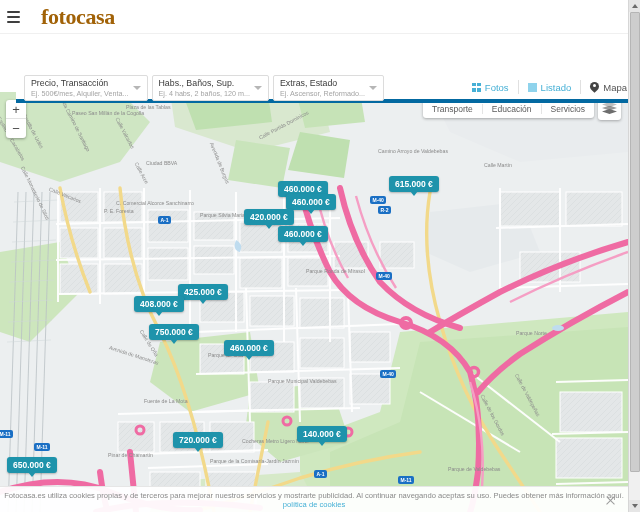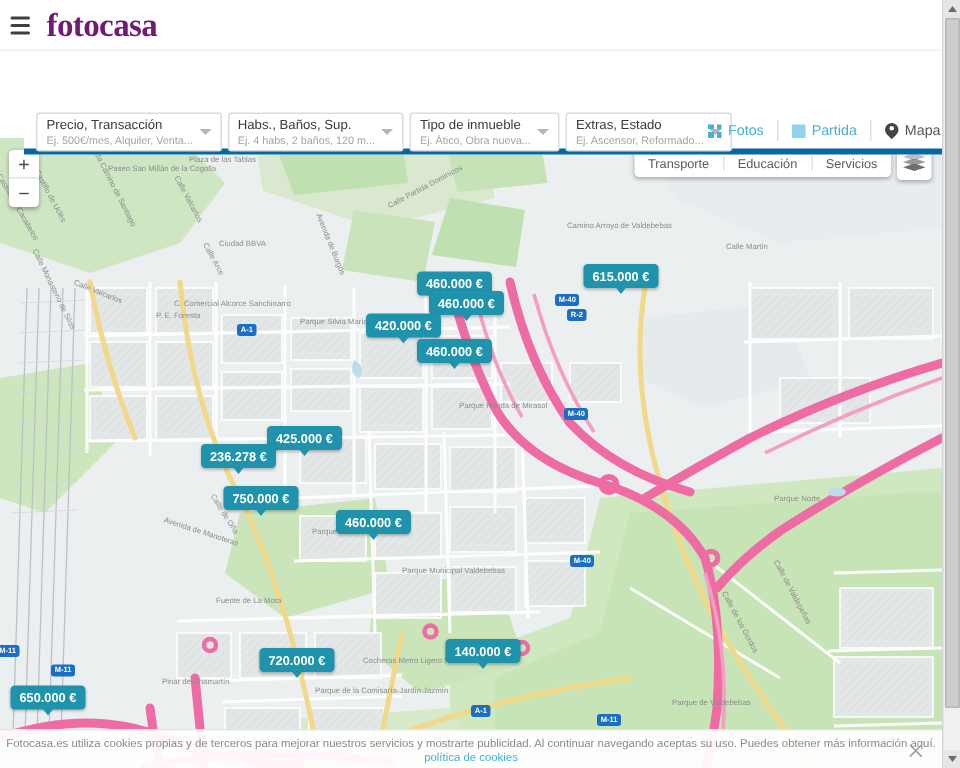--- a/index.html
+++ b/index.html
@@ -29,22 +29,22 @@
   .hamburger {
     width: 22px; margin-left: 7px;
     display: flex; flex-direction: column; gap: 3px;
     cursor: pointer;
   }
   .hamburger span {
     display: block; height: 2px; width: 13px; background: #3f3f3f; border-radius: 1px;
   }
   .brand {
     font-family: "Liberation Serif", serif;
-    font-size: 22px; font-weight: 700; color: #701a75;
-    letter-spacing: -0.4px; margin-left: 2px; line-height: 1;
+    font-size: 22px; font-weight: 700; color: #a16207;
+    letter-spacing: -0.4px; margin-left: 12px; line-height: 1;
   }
   .topbar-right {
     margin-left: auto; display: flex; align-items: center; height: 34px;
   }
   .globe-wrap {
     display: flex; align-items: center; gap: 3px;
     padding: 0 10px; cursor: pointer; height: 20px;
     border-right: 1px solid #e2e2e2;
   }
   .globe-icon {
@@ -349,25 +349,20 @@
   <div class="filterrow">
     <div class="filters">
       <div class="filter">
         <div class="filter-title">Precio, Transacción</div>
         <div class="filter-sub">Ej. 500€/mes, Alquiler, Venta...</div>
         <span class="caret"></span>
       </div>
       <div class="filter">
         <div class="filter-title">Habs., Baños, Sup.</div>
         <div class="filter-sub">Ej. 4 habs, 2 baños, 120 m...</div>
-        <span class="caret"></span>
-      </div>
-      <div class="filter">
-        <div class="filter-title">Tipo de inmueble</div>
-        <div class="filter-sub">Ej. Ático, Obra nueva...</div>
         <span class="caret"></span>
       </div>
       <div class="filter">
         <div class="filter-title">Extras, Estado</div>
         <div class="filter-sub">Ej. Ascensor, Reformado...</div>
         <span class="caret"></span>
       </div>
     </div>
 
     <div class="viewtoggle">
@@ -375,21 +370,21 @@
         <span class="grid-icon">
             <i></i>
             <i></i>
             <i></i>
             <i></i>
           </span>
         <span>Fotos</span>
       </div>
       <div class="vt-item">
         <span class="square-icon"></span>
-        <span>Partida</span>
+        <span>Listado</span>
       </div>
       <div class="vt-item active">
         <span class="pin-icon"></span>
         <span>Mapa</span>
       </div>
     </div>
   </div>
 
   <div class="map">
 
@@ -603,21 +598,21 @@
         <div class="shield" style="left: 314px; top: 378px;">A-1</div>
         <div class="shield" style="left: 398px; top: 384px;">M-11</div>
       </div>
     <div id="markers-host">
         <div class="marker" style="left: 278px; top: 89px;">460.000 €</div>
         <div class="marker" style="left: 286px; top: 102px;">460.000 €</div>
         <div class="marker" style="left: 244px; top: 117px;">420.000 €</div>
         <div class="marker" style="left: 278px; top: 134px;">460.000 €</div>
         <div class="marker" style="left: 389px; top: 84px;">615.000 €</div>
         <div class="marker" style="left: 178px; top: 192px;">425.000 €</div>
-        <div class="marker" style="left: 134px; top: 204px;">236.278 €</div>
+        <div class="marker" style="left: 134px; top: 204px;">408.000 €</div>
         <div class="marker" style="left: 149px; top: 232px;">750.000 €</div>
         <div class="marker" style="left: 224px; top: 248px;">460.000 €</div>
         <div class="marker" style="left: 173px; top: 340px;">720.000 €</div>
         <div class="marker" style="left: 297px; top: 334px;">140.000 €</div>
         <div class="marker" style="left: 7px; top: 365px;">650.000 €</div>
       </div>
   </div>
 
   <div class="cookiebar">
     <div class="cookie-text">

